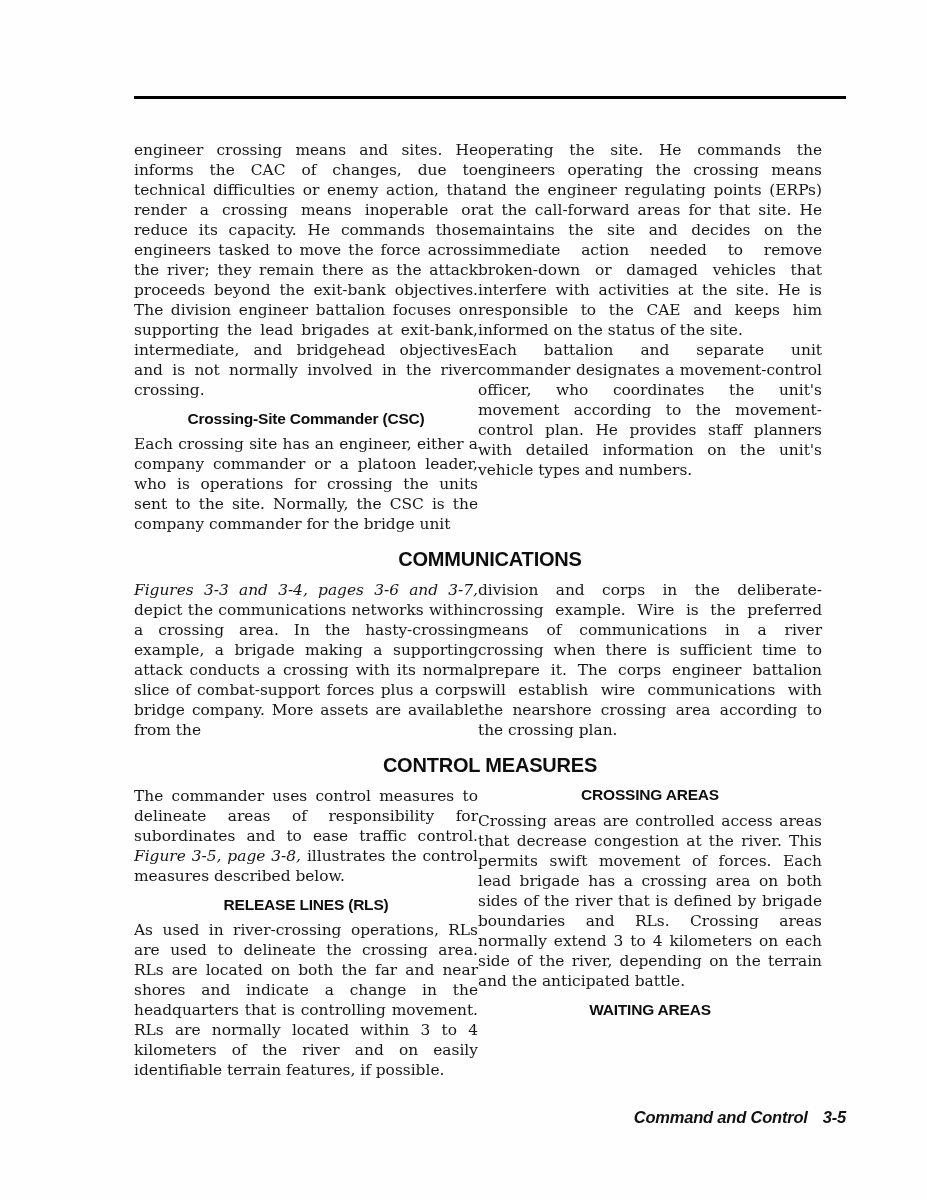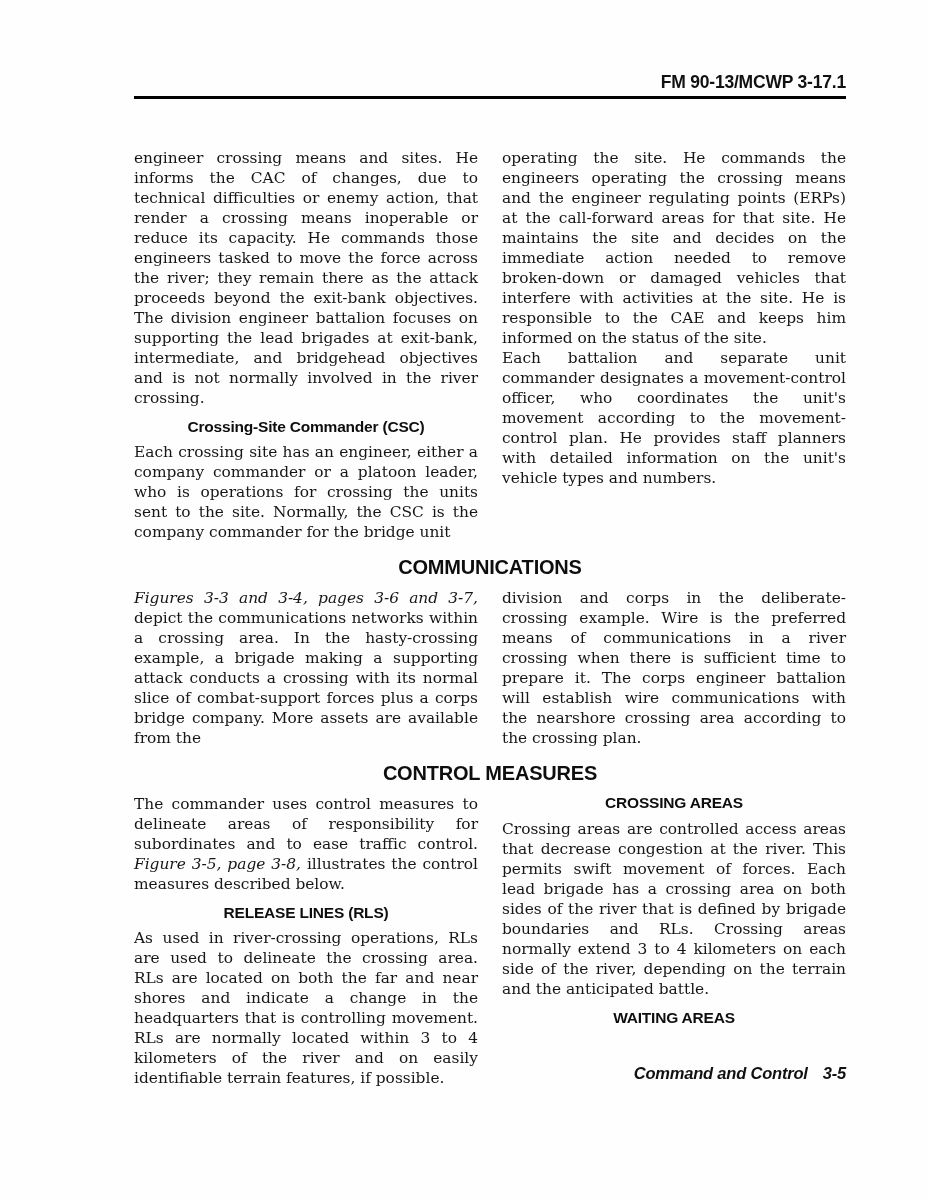--- a/index.html
+++ b/index.html
@@ -33,22 +33,20 @@
     background: #000;
   }
   .content {
     position: absolute;
     top: 140px;
     left: 134px;
     width: 712px;
   }
   .row {
     display: flex;
-    gap: 24px;
-    margin-top: 8px;
   }
   .row-1 { min-height: 372px; }
   .row-2 { min-height: 142px; }
   .col { width: 344px; }
   p.body {
     margin: 0;
     text-align: justify;
     font-family: "DejaVu Serif", serif;
     font-size: 15.4px;
     line-height: 20px;
@@ -69,37 +67,36 @@
     margin: 14px 0 9px 0;
     text-align: center;
     font-family: "Liberation Sans", sans-serif;
     font-weight: bold;
     font-size: 20px;
     letter-spacing: -0.2px;
     color: #0e0e0e;
   }
   .footer {
     position: absolute;
-    top: 1064px;
+    top: 1108px;
     right: 81px;
     font-family: "Liberation Sans", sans-serif;
     font-weight: bold;
     font-style: italic;
     font-size: 16.5px;
     letter-spacing: -0.2px;
     color: #111;
   }
   .footer .pagenum { margin-left: 15px; }
 </style>
 </head>
 <body>
 
 <div class="page">
 
-  <div class="header">FM 90-13/MCWP 3-17.1</div>
   <div class="rule"></div>
 
   <div class="content">
 
     <div class="row row-1">
       <div class="col">
         <p class="body">engineer crossing means and sites. He informs the CAC of changes, due to technical difficulties or enemy action, that render a crossing means inoperable or reduce its capacity. He commands those engineers tasked to move the force across the river; they remain there as the attack proceeds beyond the exit-bank objectives. The division engineer battalion focuses on supporting the lead brigades at exit-bank, intermediate, and bridgehead objectives and is not normally involved in the river crossing.</p>
         <h3 class="colhead">Crossing-Site Commander (CSC)</h3>
         <p class="body">Each crossing site has an engineer, either a company commander or a platoon leader, who is operations for crossing the units sent to the site. Normally, the CSC is the company commander for the bridge unit</p>
       </div>

